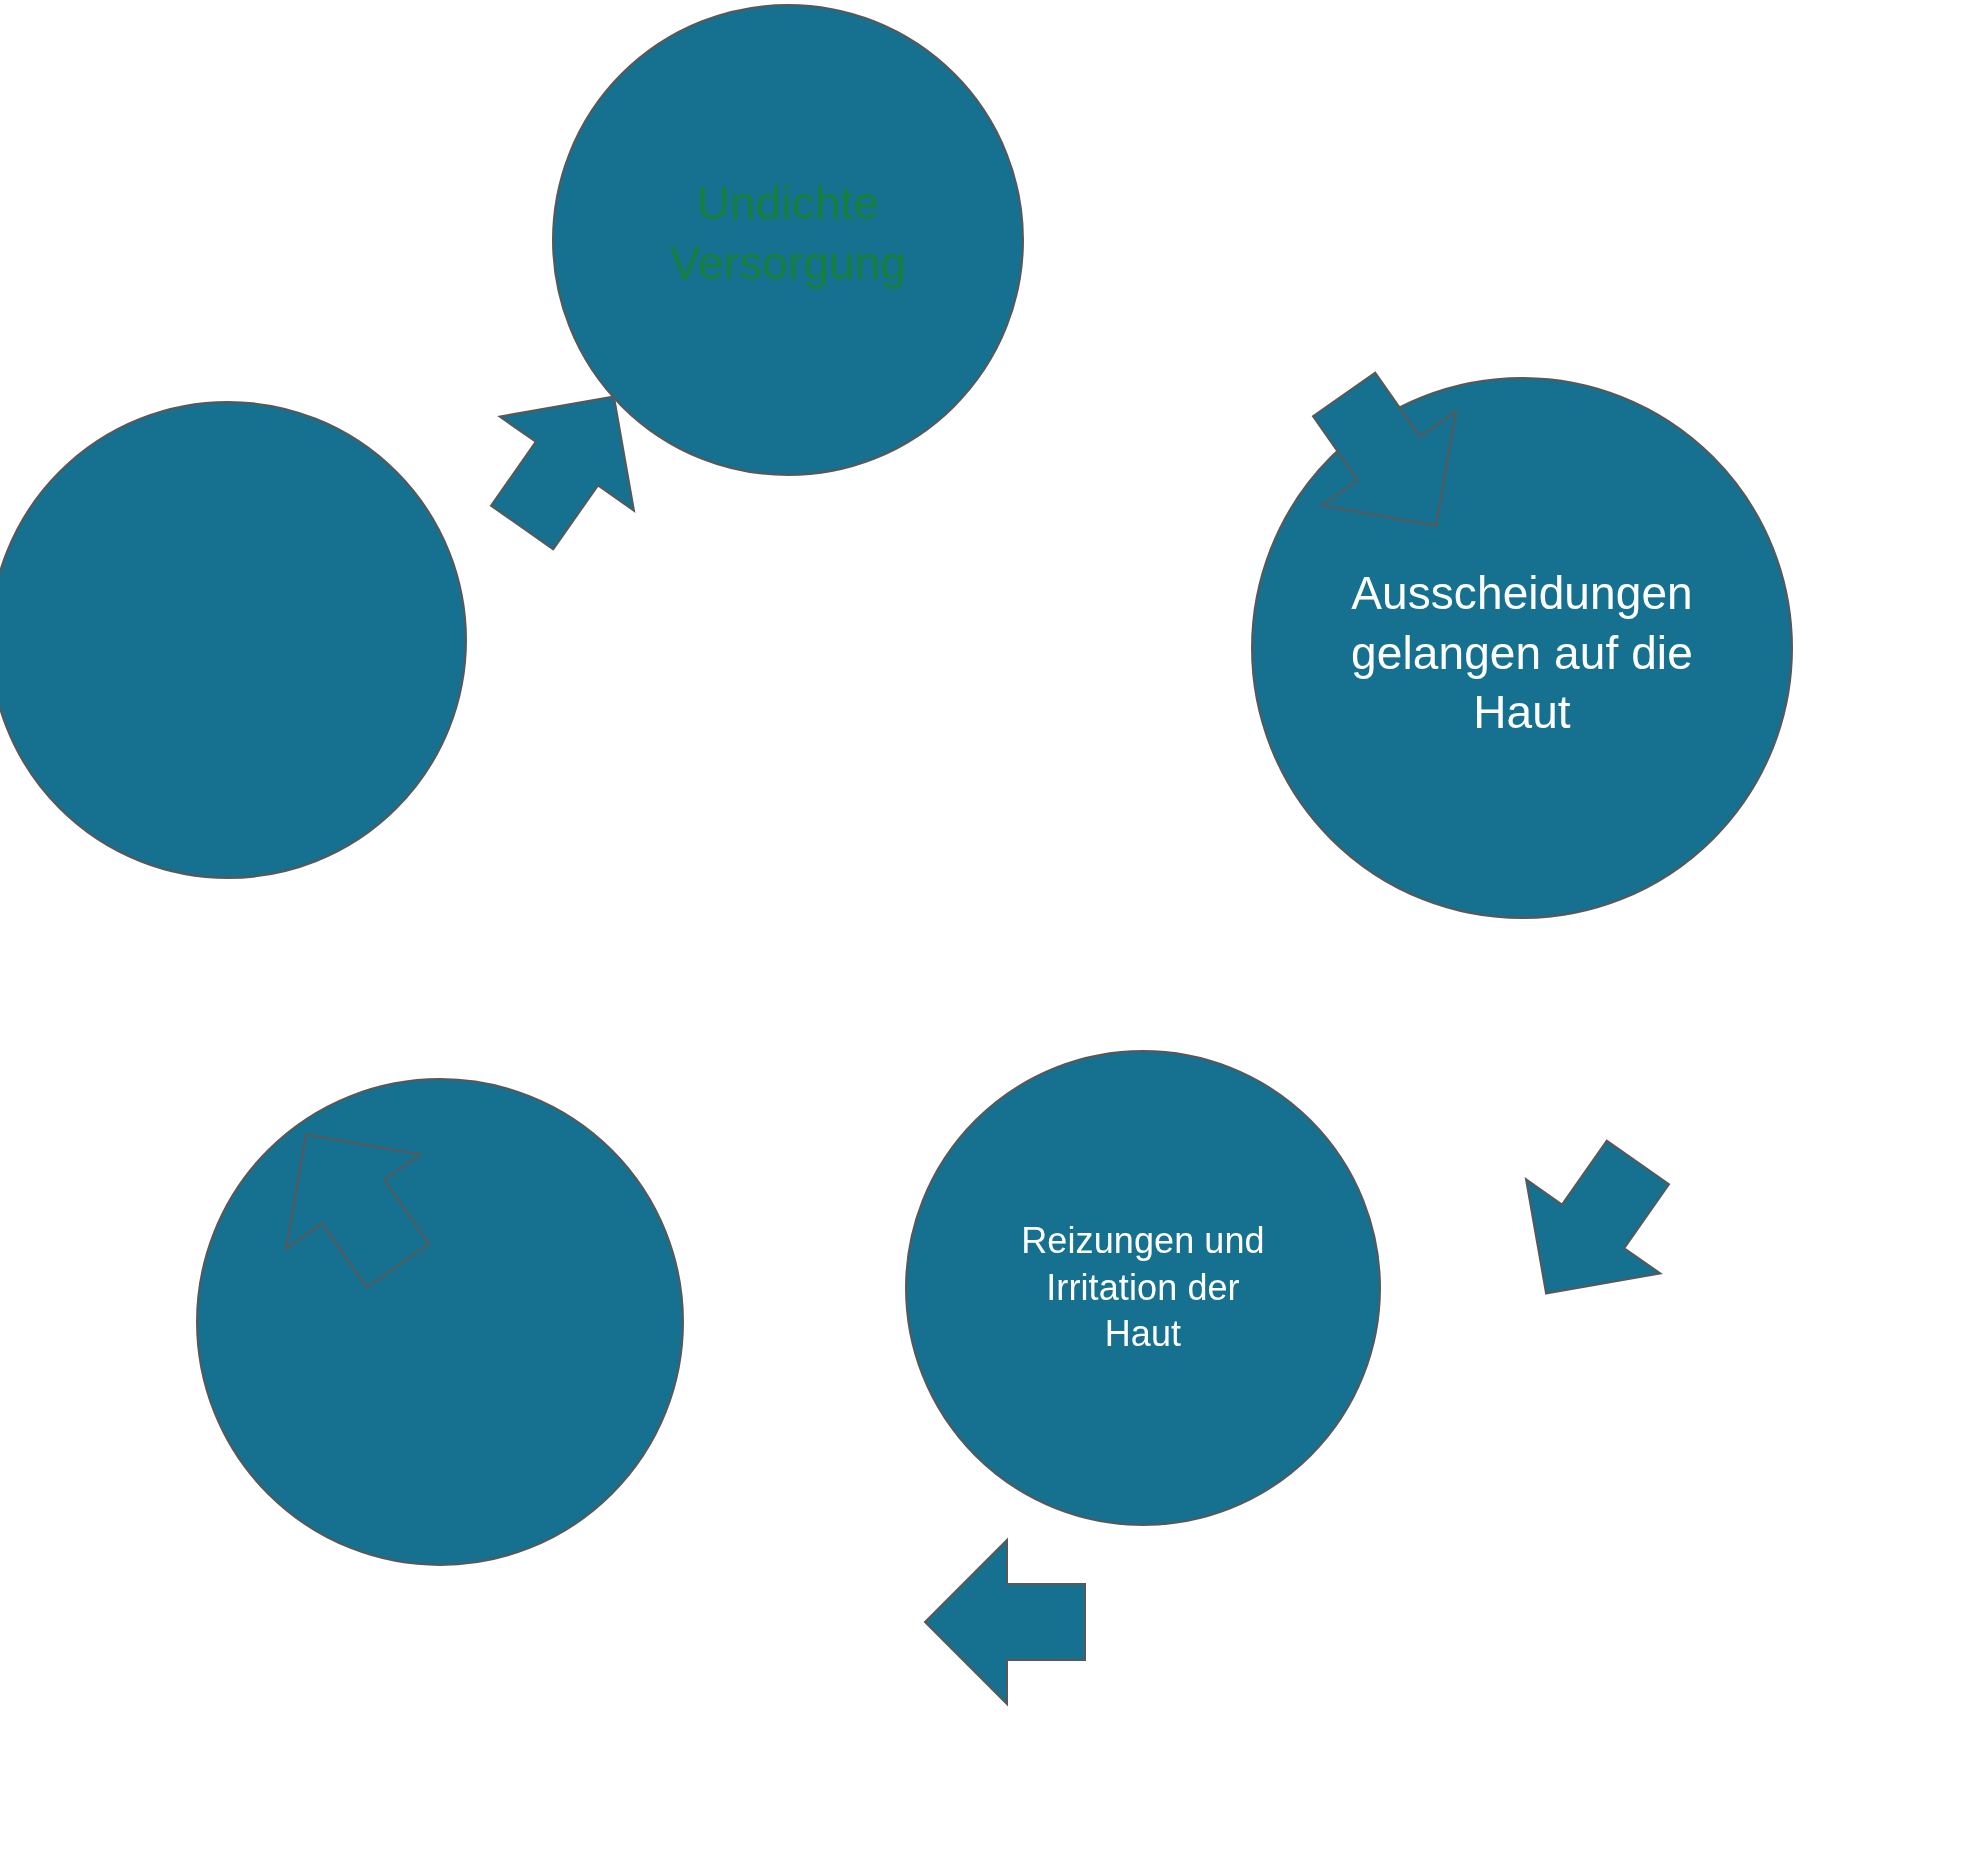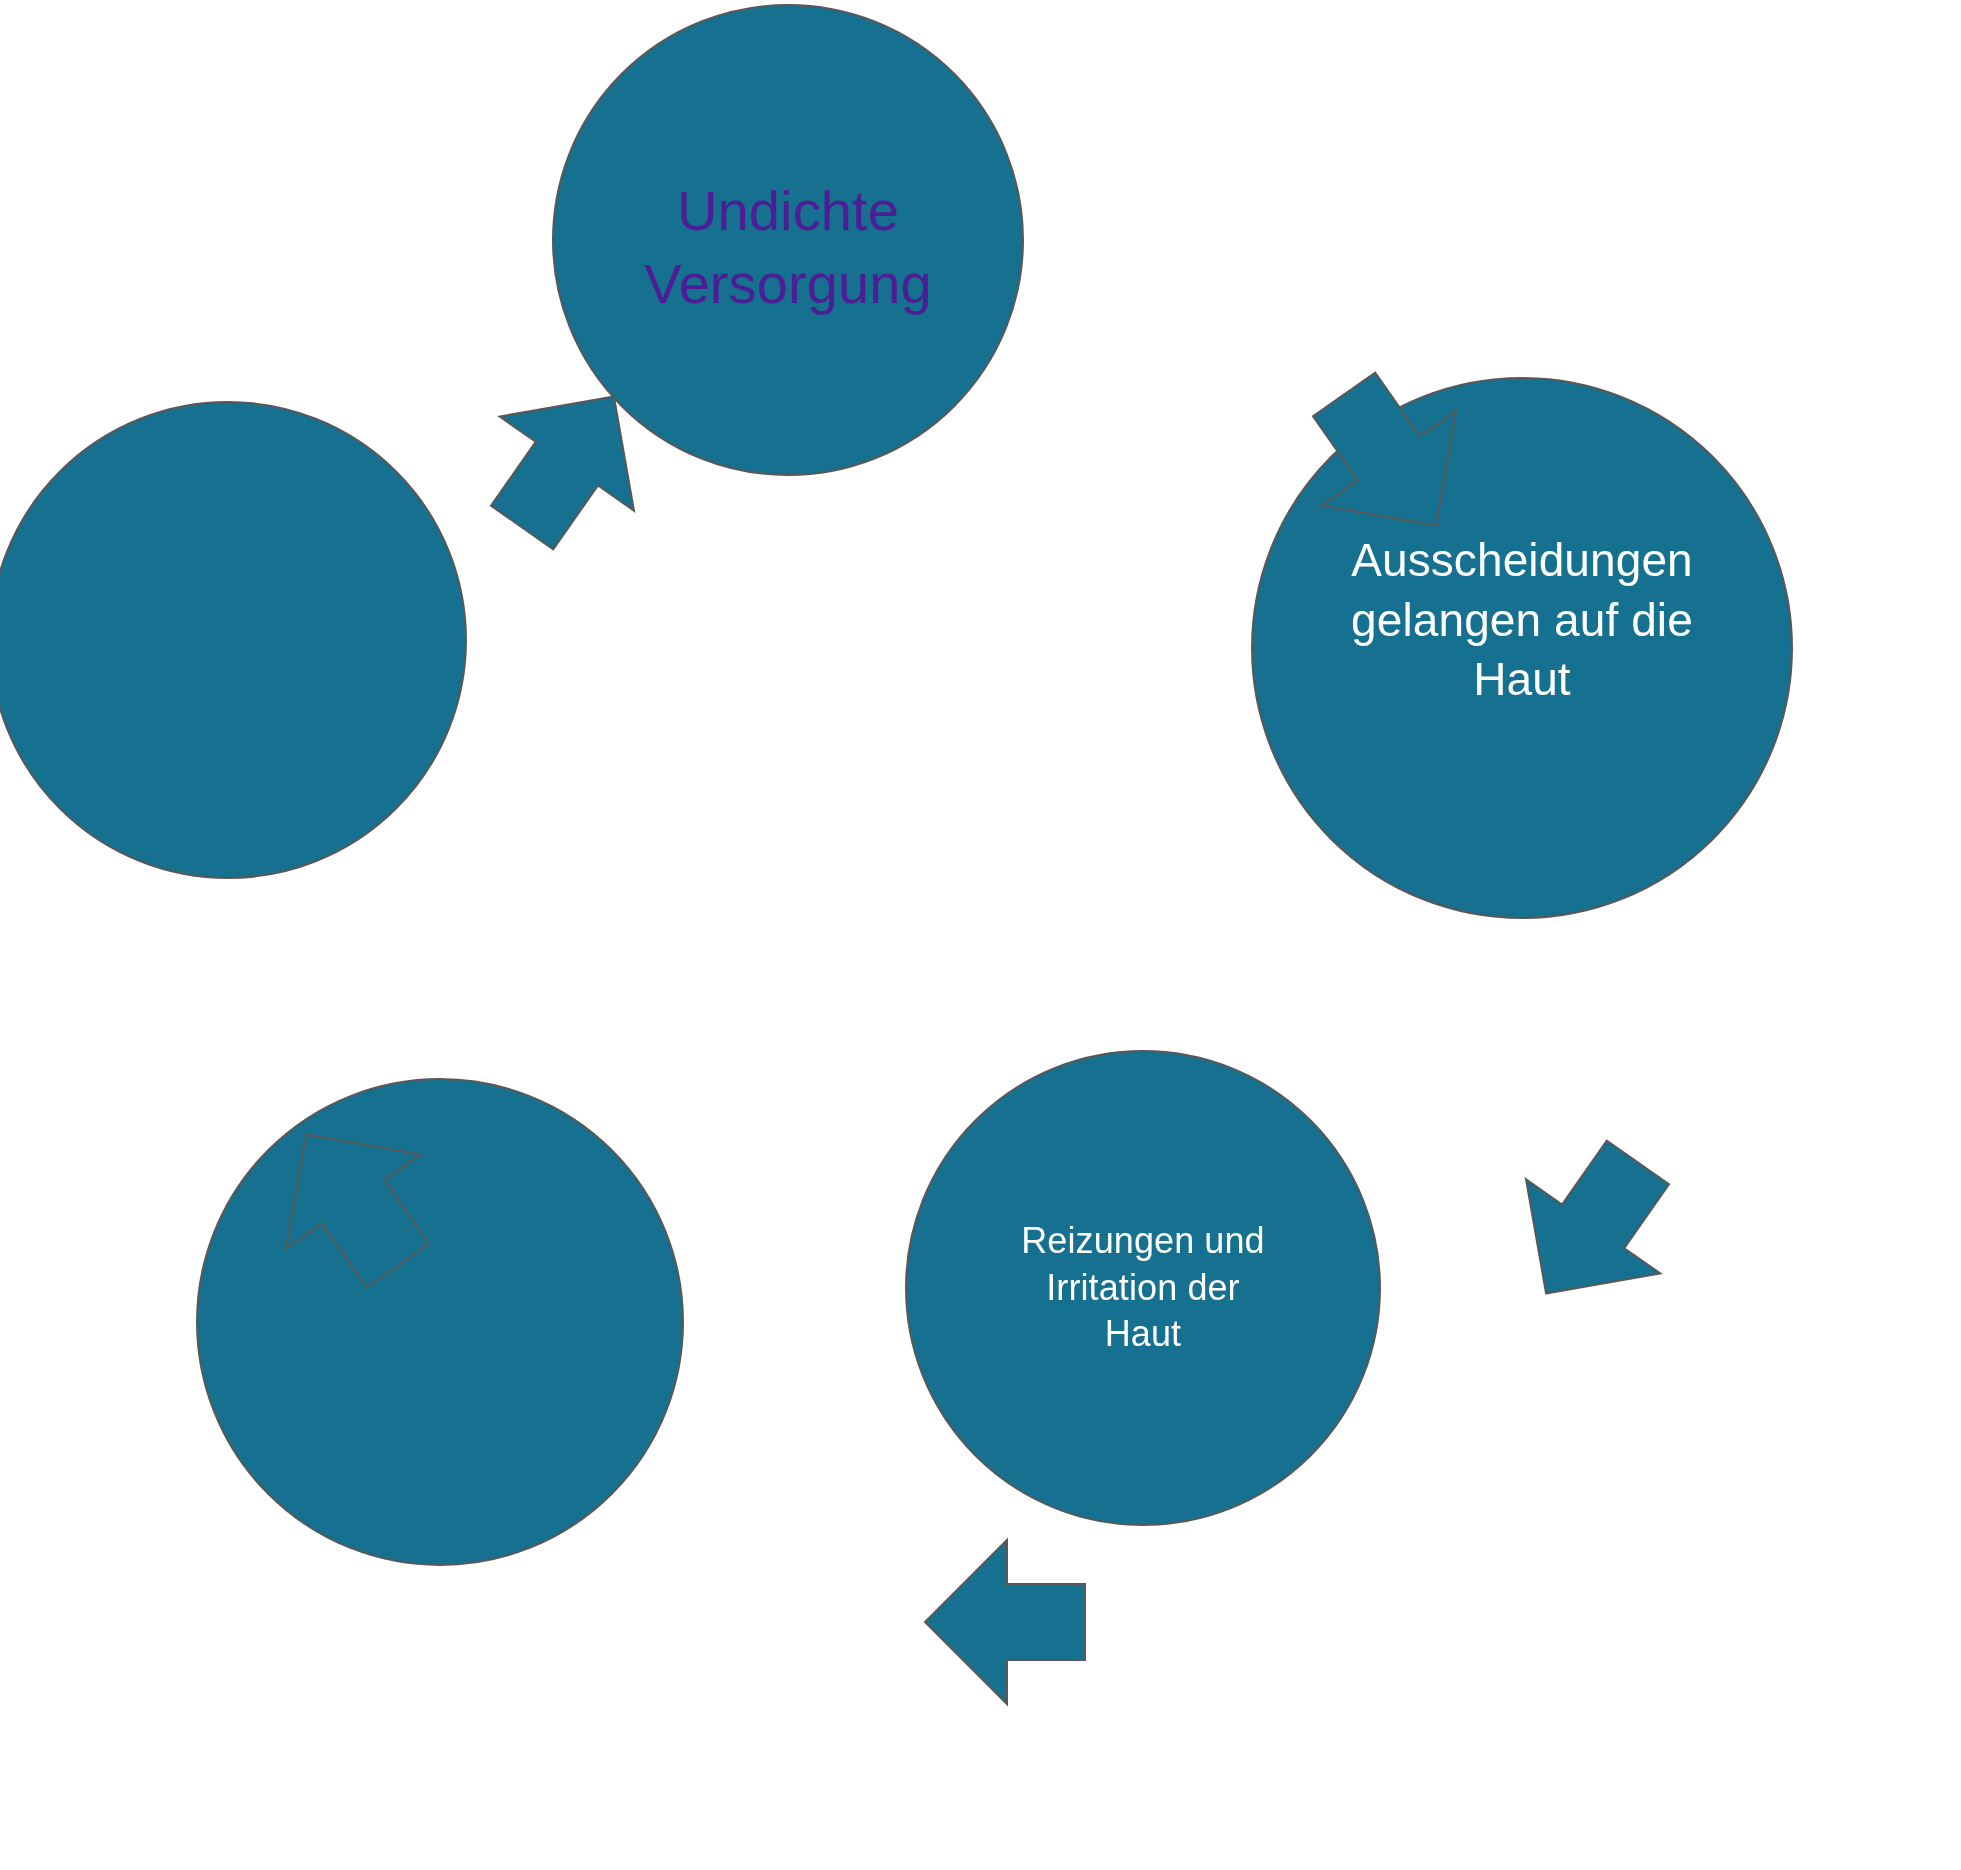--- a/index.html
+++ b/index.html
@@ -65,25 +65,25 @@
     <circle class="node-circle" cx="440" cy="1322" r="243" fill="#16708F"></circle>
     <circle class="node-circle" cx="228" cy="640" r="238" fill="#16708F"></circle>
 
     <path class="arrow-shape" d="M 1435.9 525.5 L 1456.0 411.3 L 1420.0 436.6 L 1375.2 372.7 L 1313.0 416.3 L 1357.7 480.2 L 1321.7 505.4 Z" fill="#16708F"></path>
     <path class="arrow-shape" d="M 1546.1 1293.5 L 1660.3 1273.4 L 1624.3 1248.2 L 1669.0 1184.3 L 1606.8 1140.7 L 1562.0 1204.6 L 1526.0 1179.3 Z" fill="#16708F"></path>
     <path class="arrow-shape" d="M 925.0 1622.0 L 1007.0 1704.0 L 1007.0 1660.0 L 1085.0 1660.0 L 1085.0 1584.0 L 1007.0 1584.0 L 1007.0 1540.0 Z" fill="#16708F"></path>
     <path class="arrow-shape" d="M 306.1 1134.5 L 286.0 1248.7 L 322.0 1223.4 L 366.8 1287.3 L 429.0 1243.7 L 384.3 1179.8 L 420.3 1154.6 Z" fill="#16708F"></path>
     <path class="arrow-shape" d="M 613.9 396.5 L 499.7 416.6 L 535.7 441.8 L 491.0 505.7 L 553.2 549.3 L 598.0 485.4 L 634.0 510.7 Z" fill="#16708F"></path>
   </svg>
 
-  <div class="node-label-wrap" style="left: 592.95px; top: 95px; width: 390.1px; height: 305.5px; font-size: 56px; color: #4c1d95;">
+  <div class="node-label-wrap" style="left: 592.95px; top: 81px; width: 390.1px; height: 305.5px; font-size: 46px; color: #15803d;">
     <span>Undichte
 Versorgung</span>
   </div>
-  <div class="node-label-wrap" style="left: 1297.9px; top: 445px; width: 448.2px; height: 351px; font-size: 46px; color: rgb(255, 255, 255);">
+  <div class="node-label-wrap" style="left: 1297.9px; top: 478px; width: 448.2px; height: 351px; font-size: 46px; color: rgb(255, 255, 255);">
     <span>Ausscheidungen
 gelangen auf die
 Haut</span>
   </div>
   <div class="node-label-wrap" style="left: 946.29px; top: 1133.95px; width: 393.42px; height: 308.1px; font-size: 36px; color: rgb(255, 255, 255);">
     <span>Reizungen und
 Irritation der
 Haut</span>
   </div>
   <div class="node-label-wrap" style="left: 238.31px; top: 1164.05px; width: 403.38px; height: 315.9px; font-size: 46px; color: rgb(255, 255, 255);">

